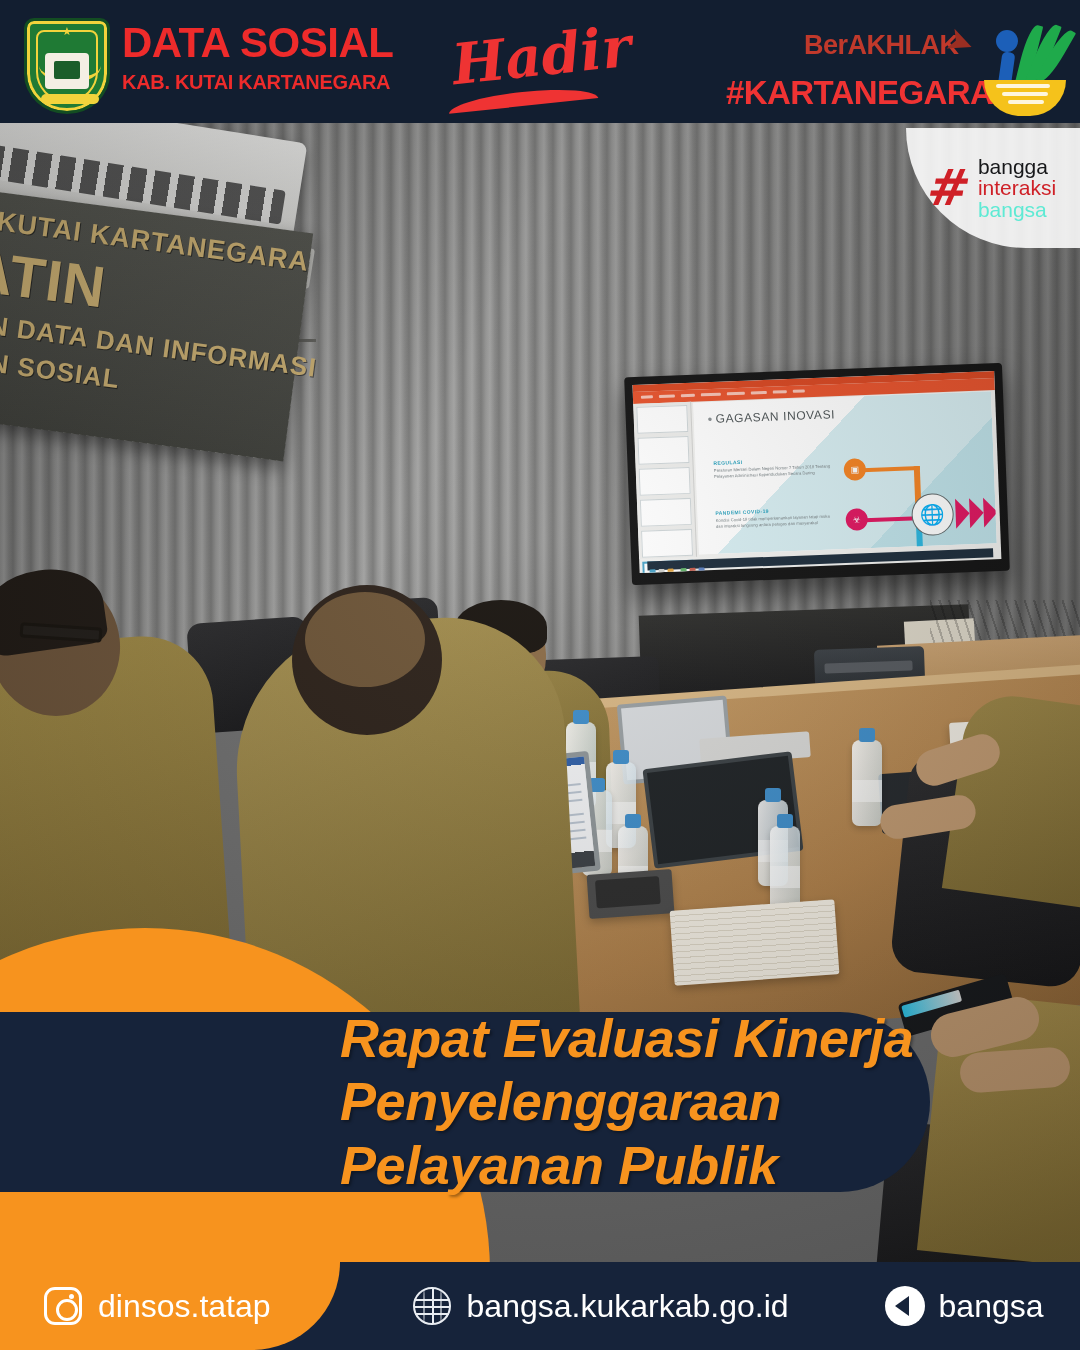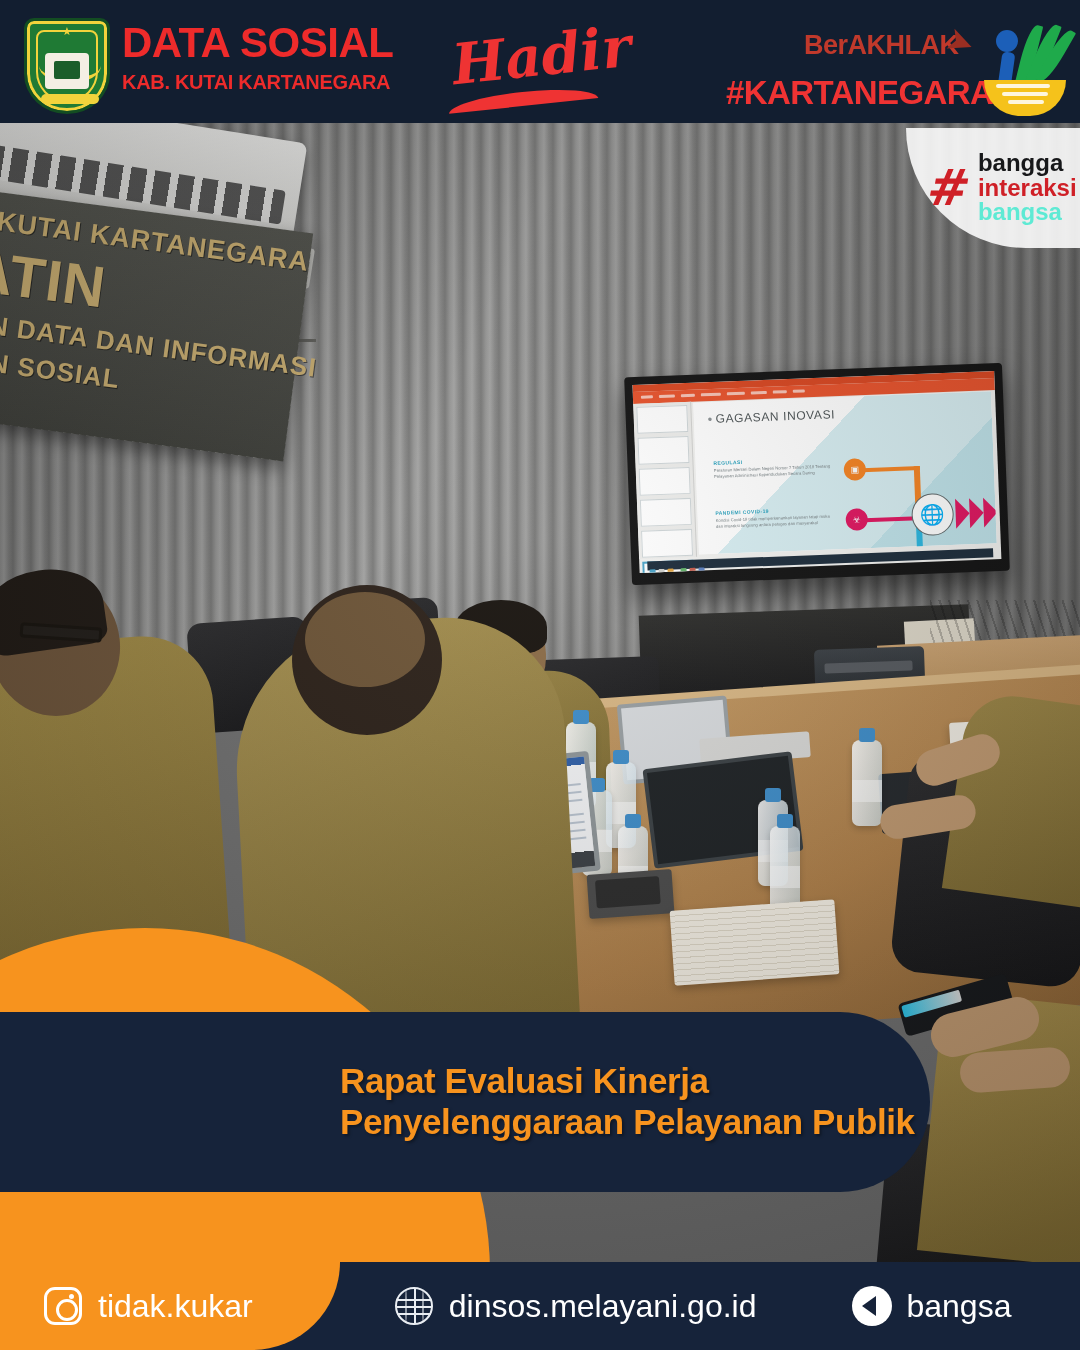--- a/index.html
+++ b/index.html
@@ -179,32 +179,32 @@
   .bh-l2{left:66px;top:0px;width:14px;height:66px;transform:rotate(22deg);}
   .bh-l3{left:79px;top:4px;width:13px;height:60px;transform:rotate(30deg);}
   .bh-head{position:absolute;left:26px;top:8px;width:22px;height:22px;border-radius:50%;background:#1c5fb8;}
   .bh-body{position:absolute;left:30px;top:30px;width:13px;height:36px;background:#1c5fb8;border-radius:5px;transform:rotate(8deg);}
   .bh-bowl{position:absolute;left:14px;top:58px;width:82px;height:36px;background:#f5c21b;border-radius:0 0 44px 44px;}
   .bh-bowl i{position:absolute;top:4px;height:4px;background:#fff;border-radius:3px;opacity:.85;}
 
   .bmb{position:absolute;right:-16px;top:128px;width:190px;height:120px;background:rgba(255,255,255,.88);
     border-radius:0 0 0 220px;z-index:6;display:flex;align-items:center;padding-left:22px;}
   .bmb-hash{font-size:50px;font-weight:800;color:#cf2027;font-family:"DejaVu Sans",sans-serif;transform:skewX(-10deg);line-height:1;}
-  .bmb-txt{margin-left:8px;line-height:1.02;font-weight:700;font-size:24px;}
+  .bmb-txt{margin-left:8px;line-height:1.02;font-weight:400;font-size:21px;}
   .bmb-txt .a{color:#17181a;}
   .bmb-txt .b{color:#cf2027;}
   .bmb-txt .c{color:#5eead4;}
 
   
   .orange-circle{position:absolute;left:-200px;top:928px;width:690px;height:690px;border-radius:50%;
     background:#f7931e;z-index:5;}
   .title-card{position:absolute;left:0;top:1012px;width:930px;height:180px;background:#16233a;
     border-radius:0 92px 92px 0;z-index:7;display:flex;align-items:center;}
-  .title-card h1{margin:0 0 0 340px;color:#f7931e;font-size:35px;font-weight:800;line-height:1.17;letter-spacing:-.4px;
-    text-shadow:2px 2px 3px rgba(0,0,0,.35);}
+  .title-card h1{margin:0 0 0 340px;color:#f7931e;font-size:54px;font-weight:800;line-height:1.17;letter-spacing:-.4px;
+    text-shadow:2px 2px 3px rgba(0,0,0,.35);font-style:italic;}
 
   .footer{position:absolute;left:0;top:1262px;width:1080px;height:88px;background:#16233a;z-index:8;
     display:flex;align-items:center;}
   .footer-orange{position:absolute;left:0;top:0;width:340px;height:88px;background:#f7931e;
     border-radius:0 0 90px 0;}
   .fi{position:relative;display:flex;align-items:center;color:#fff;font-size:32px;z-index:2;}
   .fi.ig{margin-left:44px;}
   .fi.web{margin-left:142px;}
   .fi.sw{margin-left:96px;}
   .ig-icon{width:38px;height:38px;border:3px solid #fff;border-radius:11px;position:relative;margin-right:16px;}
@@ -448,33 +448,33 @@
 
   <div class="title-card">
     <h1>Rapat Evaluasi Kinerja Penyelenggaraan Pelayanan Publik</h1>
   </div>
 
   <div class="footer">
     <div class="footer-orange"></div>
 
     <div class="fi ig">
       <span class="ig-icon"></span>
-      <span>tidak.kukar</span>
+      <span>dinsos.tatap</span>
     </div>
 
     <div class="fi web">
       <span class="globe-icon">
         <span class="v1"></span>
           <span class="v2"></span>
           <span class="v3"></span>
         <span class="h1l"></span>
           <span class="h2l"></span>
           <span class="h3l"></span>
       </span>
-      <span>dinsos.melayani.go.id</span>
+      <span>bangsa.kukarkab.go.id</span>
     </div>
 
     <div class="fi sw">
       <span class="sw-icon"></span>
       <span>bangsa</span>
     </div>
   </div>
 </div>
 
 </body></html>

